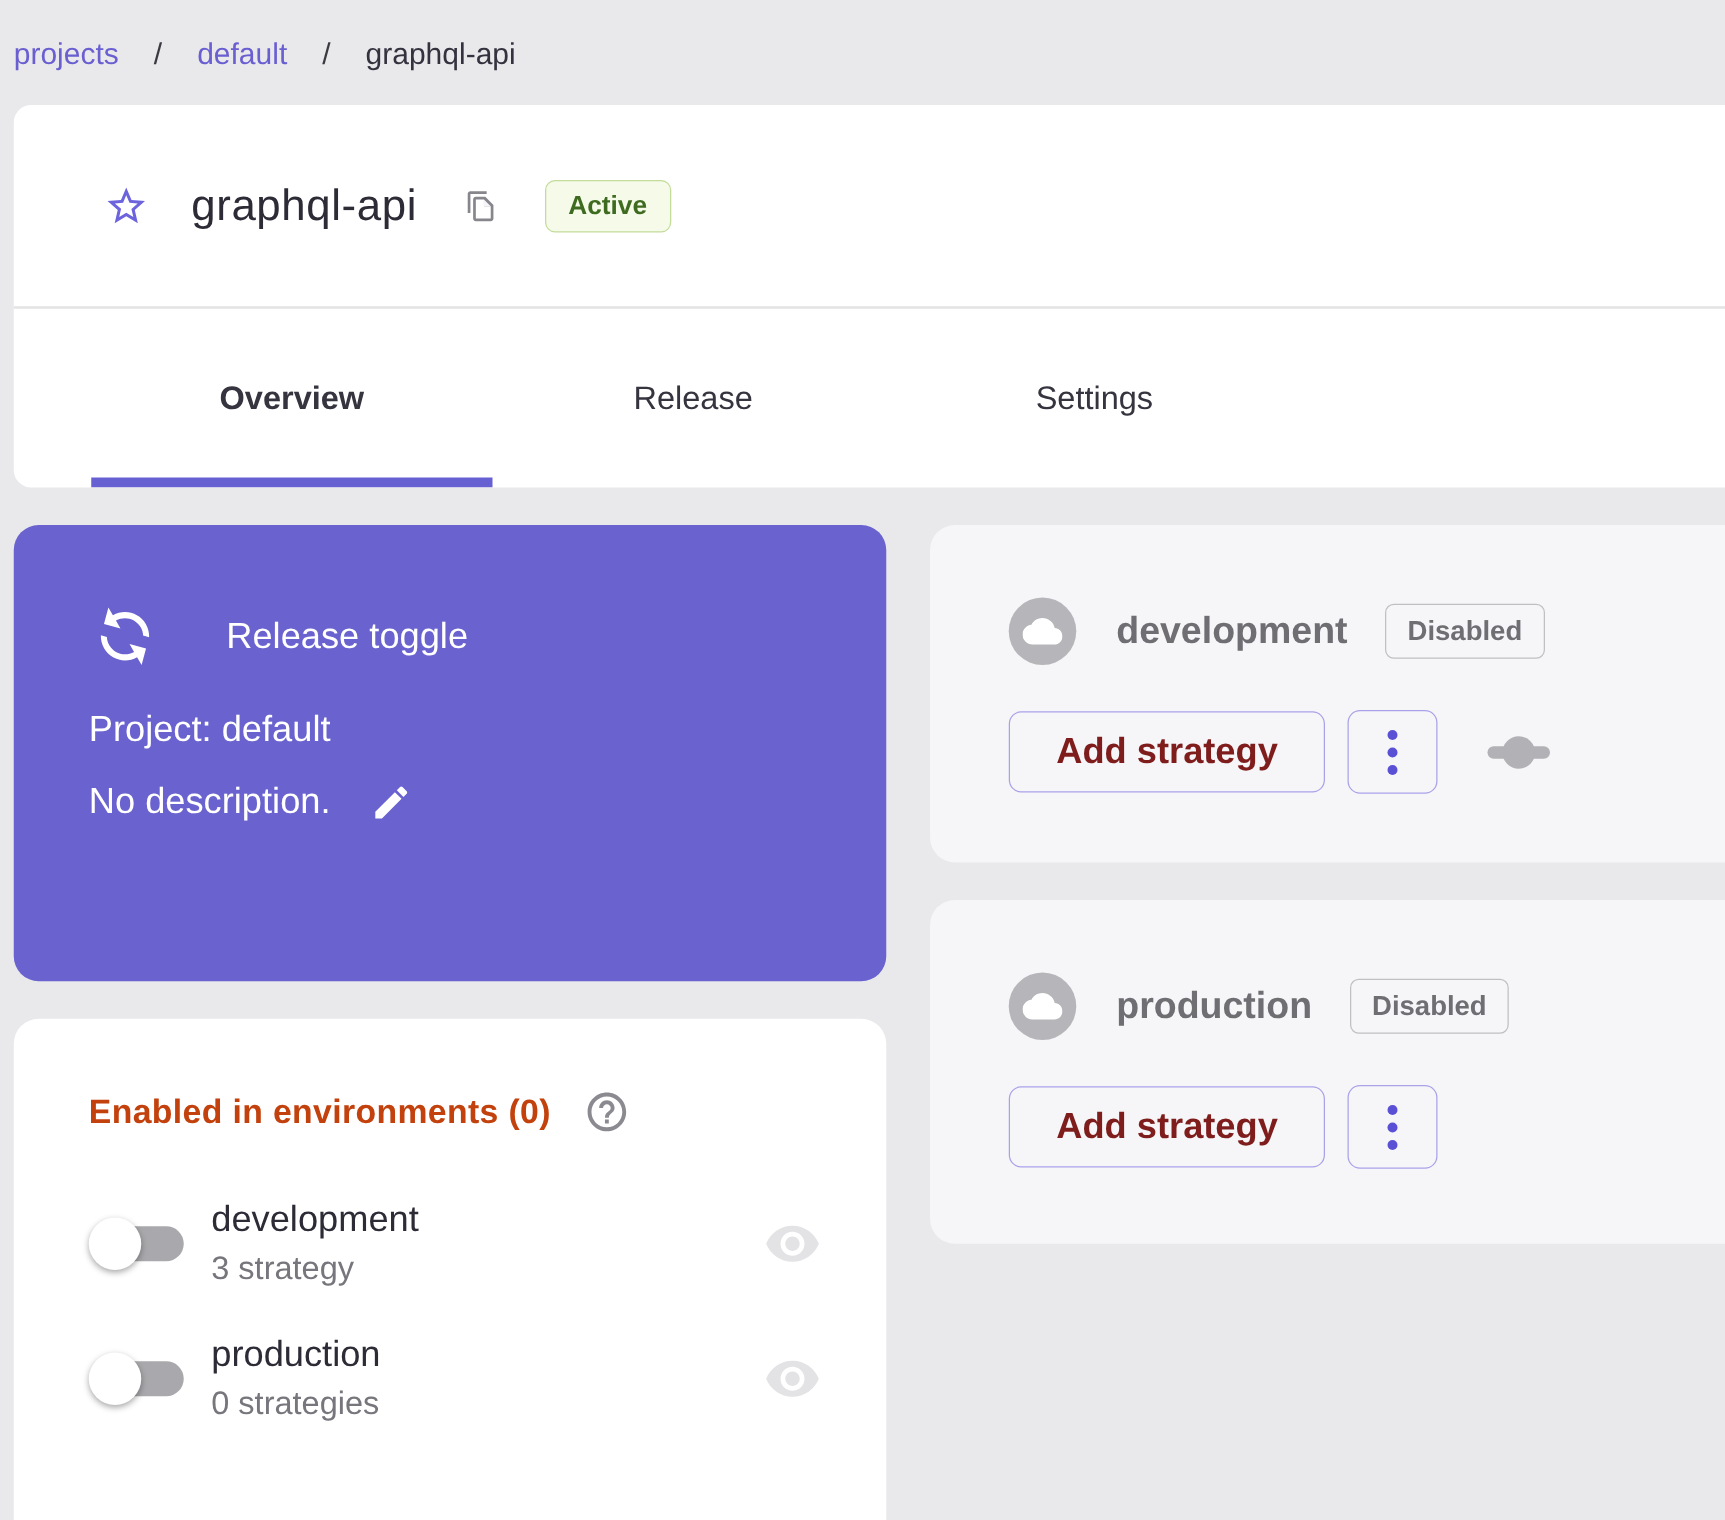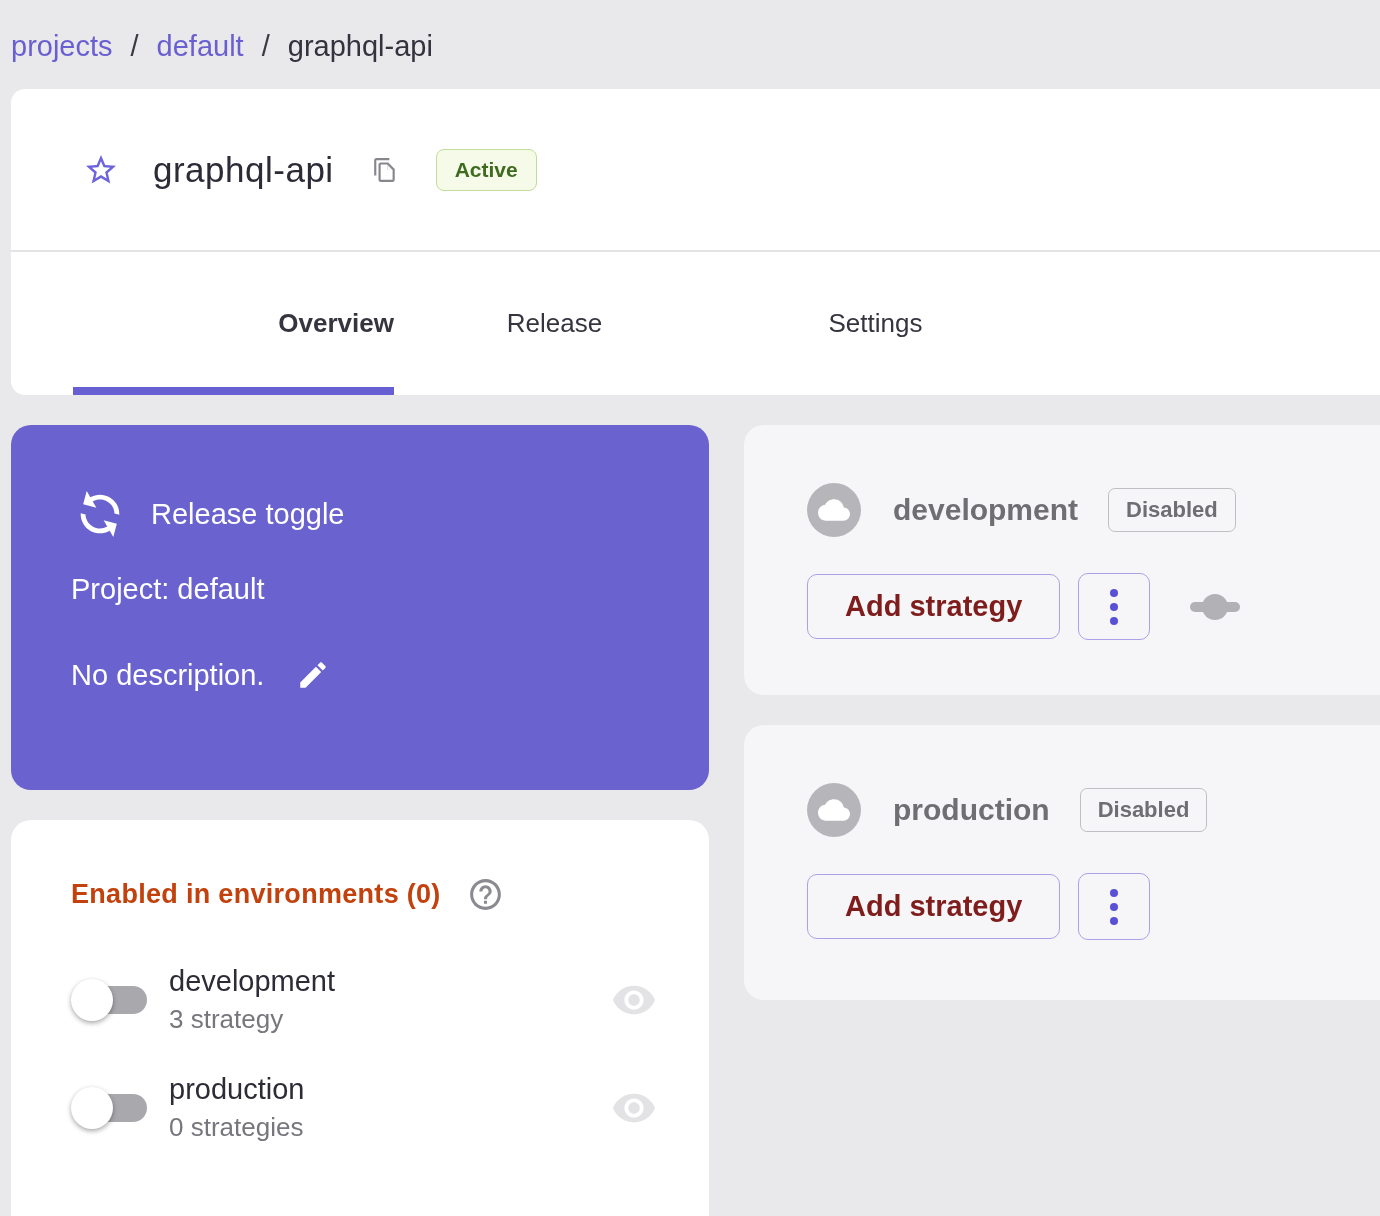--- a/index.html
+++ b/index.html
@@ -6,22 +6,22 @@
   html,body { width:1380px; height:1216px; overflow:hidden; }
   body {
     background:#e9e9eb;
     font-family:"Liberation Sans", sans-serif;
     color:#33323e;
   }
 
   
   .breadcrumb {
     padding:30px 0 26px 11px;
-    font-size:29px;
-    display:flex; gap:18px; align-items:center;
+    font-size:24px;
+    display:flex; gap:28px; align-items:center;
   }
   .breadcrumb .crumb-link { color:#6a5fd1; cursor:pointer; }
   .breadcrumb .crumb-sep { color:#3a3a40; }
   .breadcrumb .crumb-current { color:#33323e; }
 
   
   .header-card {
     margin-left:11px;
     background:#fff;
     border-radius:14px 0 0 14px;
@@ -55,21 +55,21 @@
     height:143px;
     border-radius:0 0 0 14px;
     overflow:hidden;
   }
   .tab {
     width:321px; height:100%;
     display:flex; align-items:center; justify-content:center;
     font-size:26px; color:#35343f;
     position:relative; cursor:pointer;
   }
-  .tab.active { font-weight:700;justify-content:flex-end; }
+  .tab.active { font-weight:700; }
   .tab.active .tab-indicator {
     position:absolute; left:0; bottom:0;
     width:100%; height:8px;
     background:#6760d3;
   }
 
   
   .main {
     display:flex;
     margin:30px 0 0 11px;
@@ -81,23 +81,23 @@
   
   .overview-card {
     height:365px;
     background:#6962cf;
     border-radius:20px;
     color:#fff;
     padding:60px 48px 0 60px;
   }
   .overview-head { display:flex; align-items:center; }
   .sync-icon { width:58px; height:58px; transform:rotate(-30deg); flex:0 0 auto; }
-  .toggle-type { font-size:29px; margin-left:22px; }
+  .toggle-type { font-size:29px; margin-left:52px; }
   .overview-project { font-size:29px; margin-top:30px; }
-  .overview-desc { font-size:29px; margin-top:52px; display:flex; align-items:center; }
+  .overview-desc { font-size:29px; margin-top:24px; display:flex; align-items:flex-start; }
   .edit-btn { width:34px; height:34px; margin-left:32px; cursor:pointer; }
 
   
   .env-panel {
     margin-top:30px;
     background:#fff;
     border-radius:20px;
     height:420px;
     padding:56px 48px 0 60px;
   }

